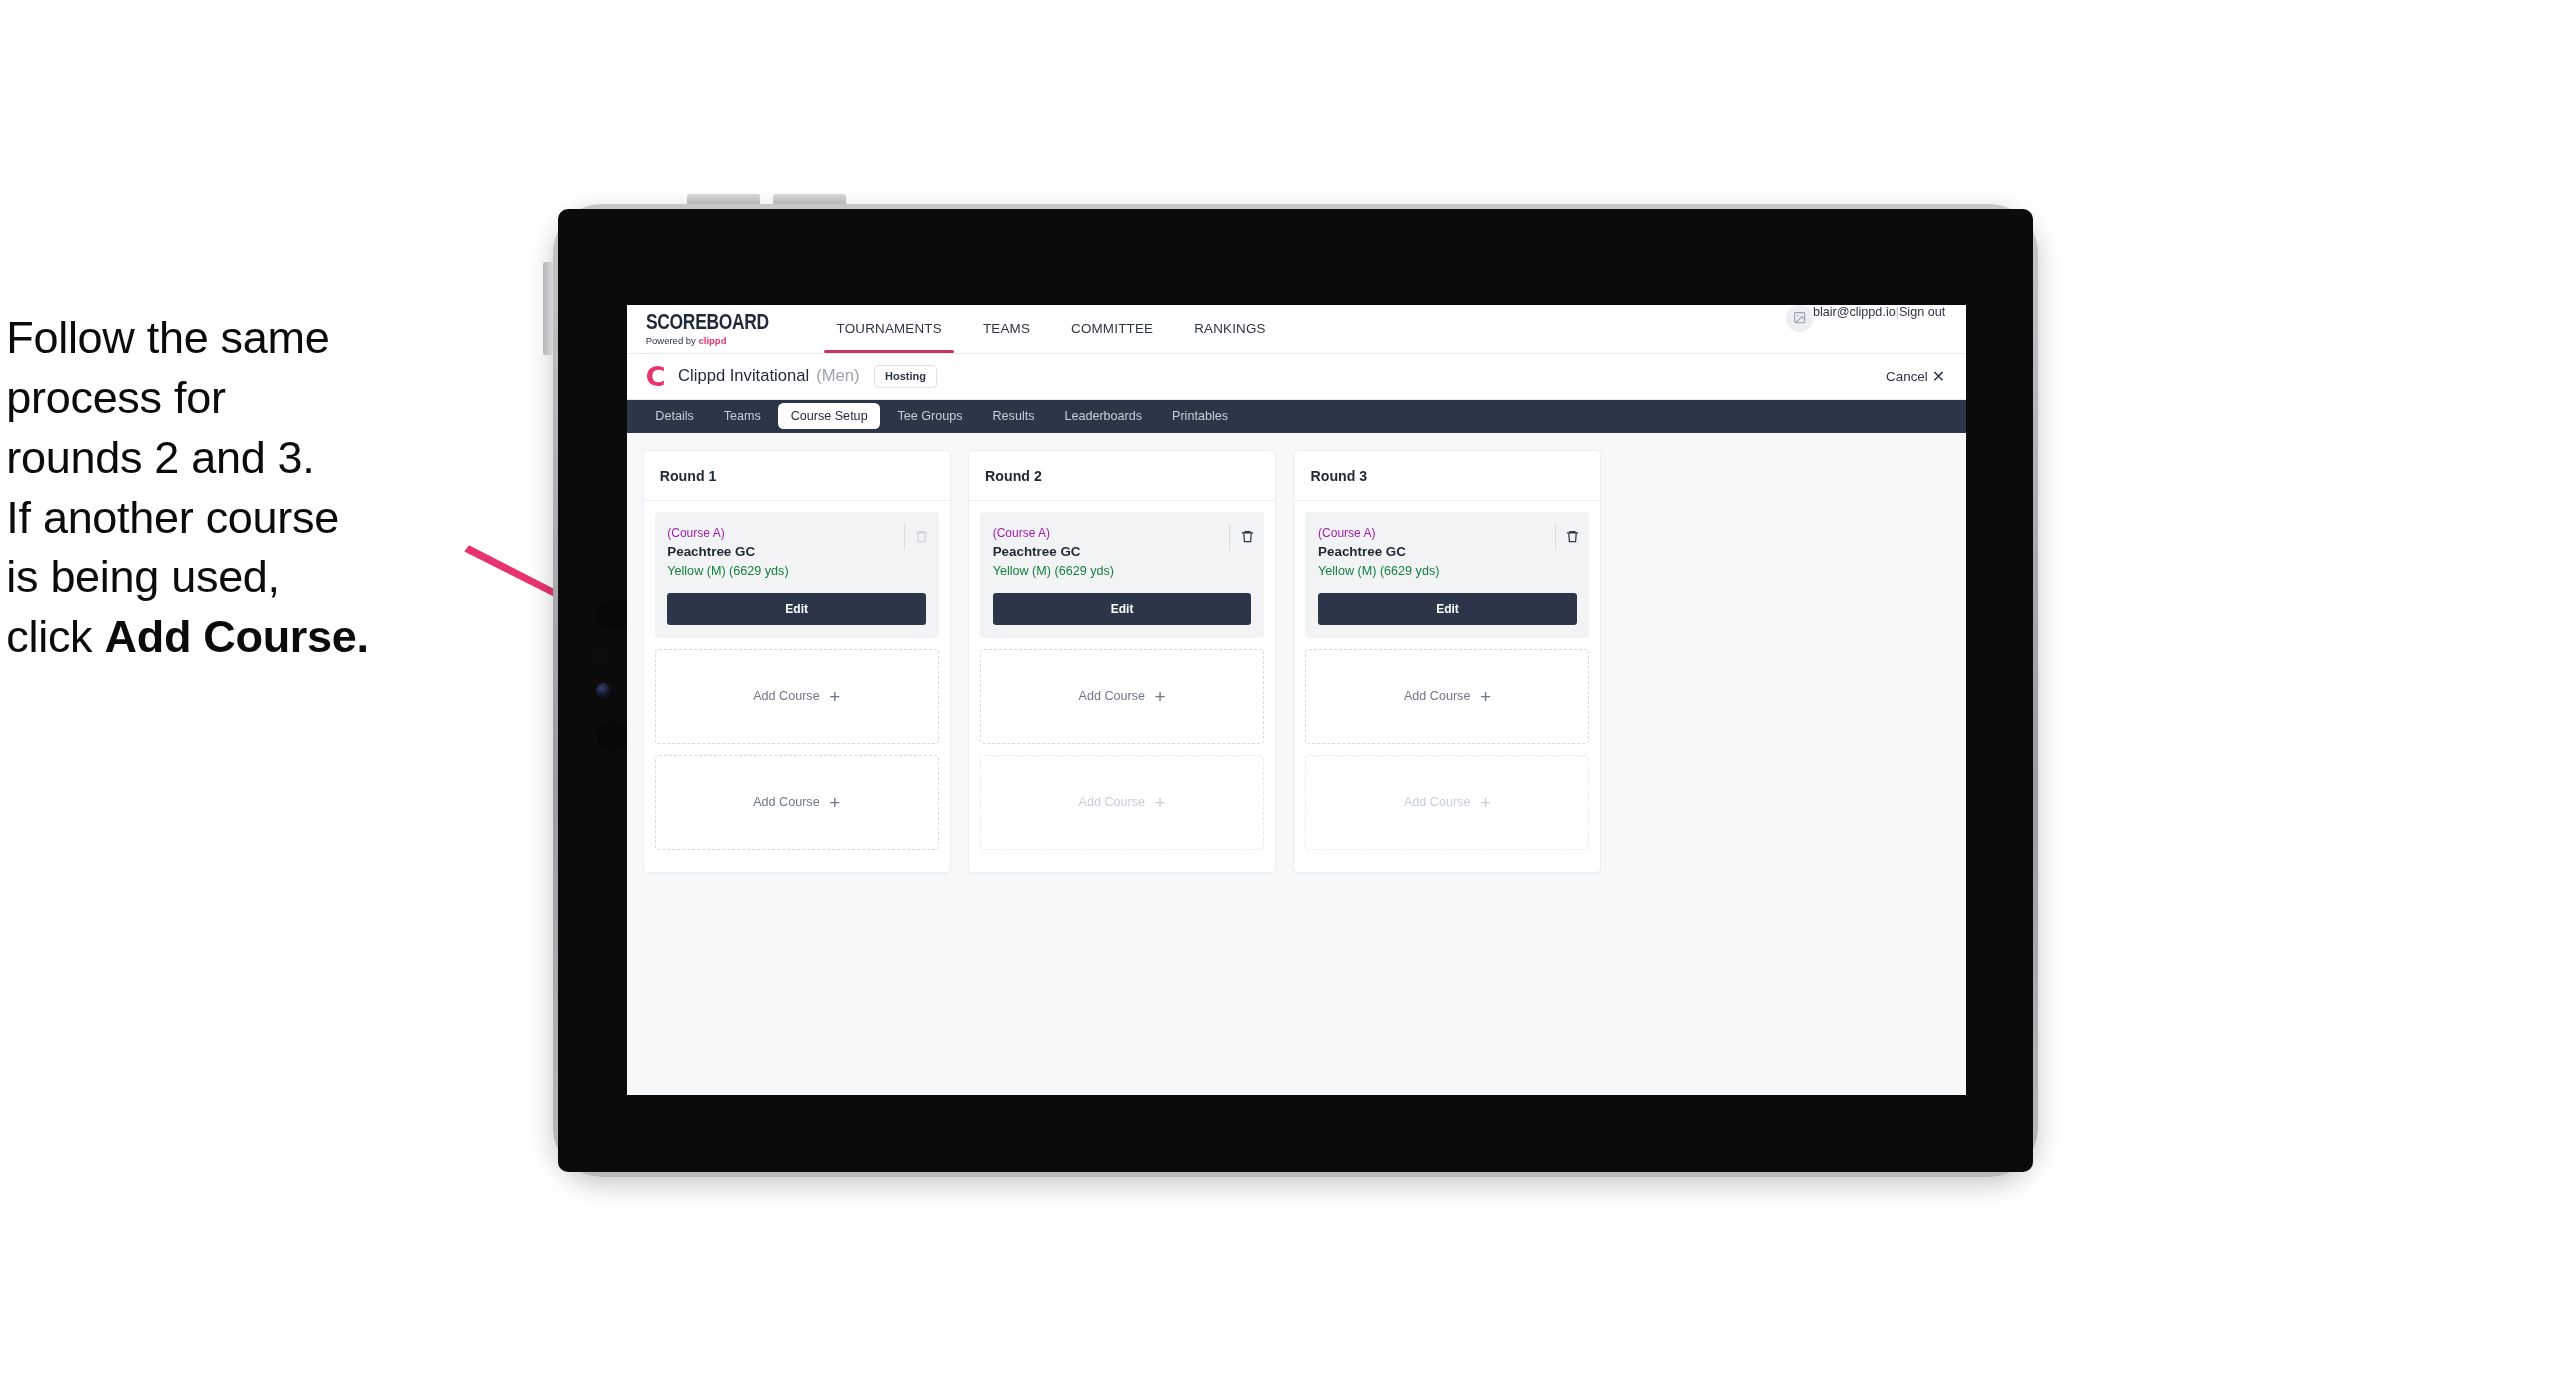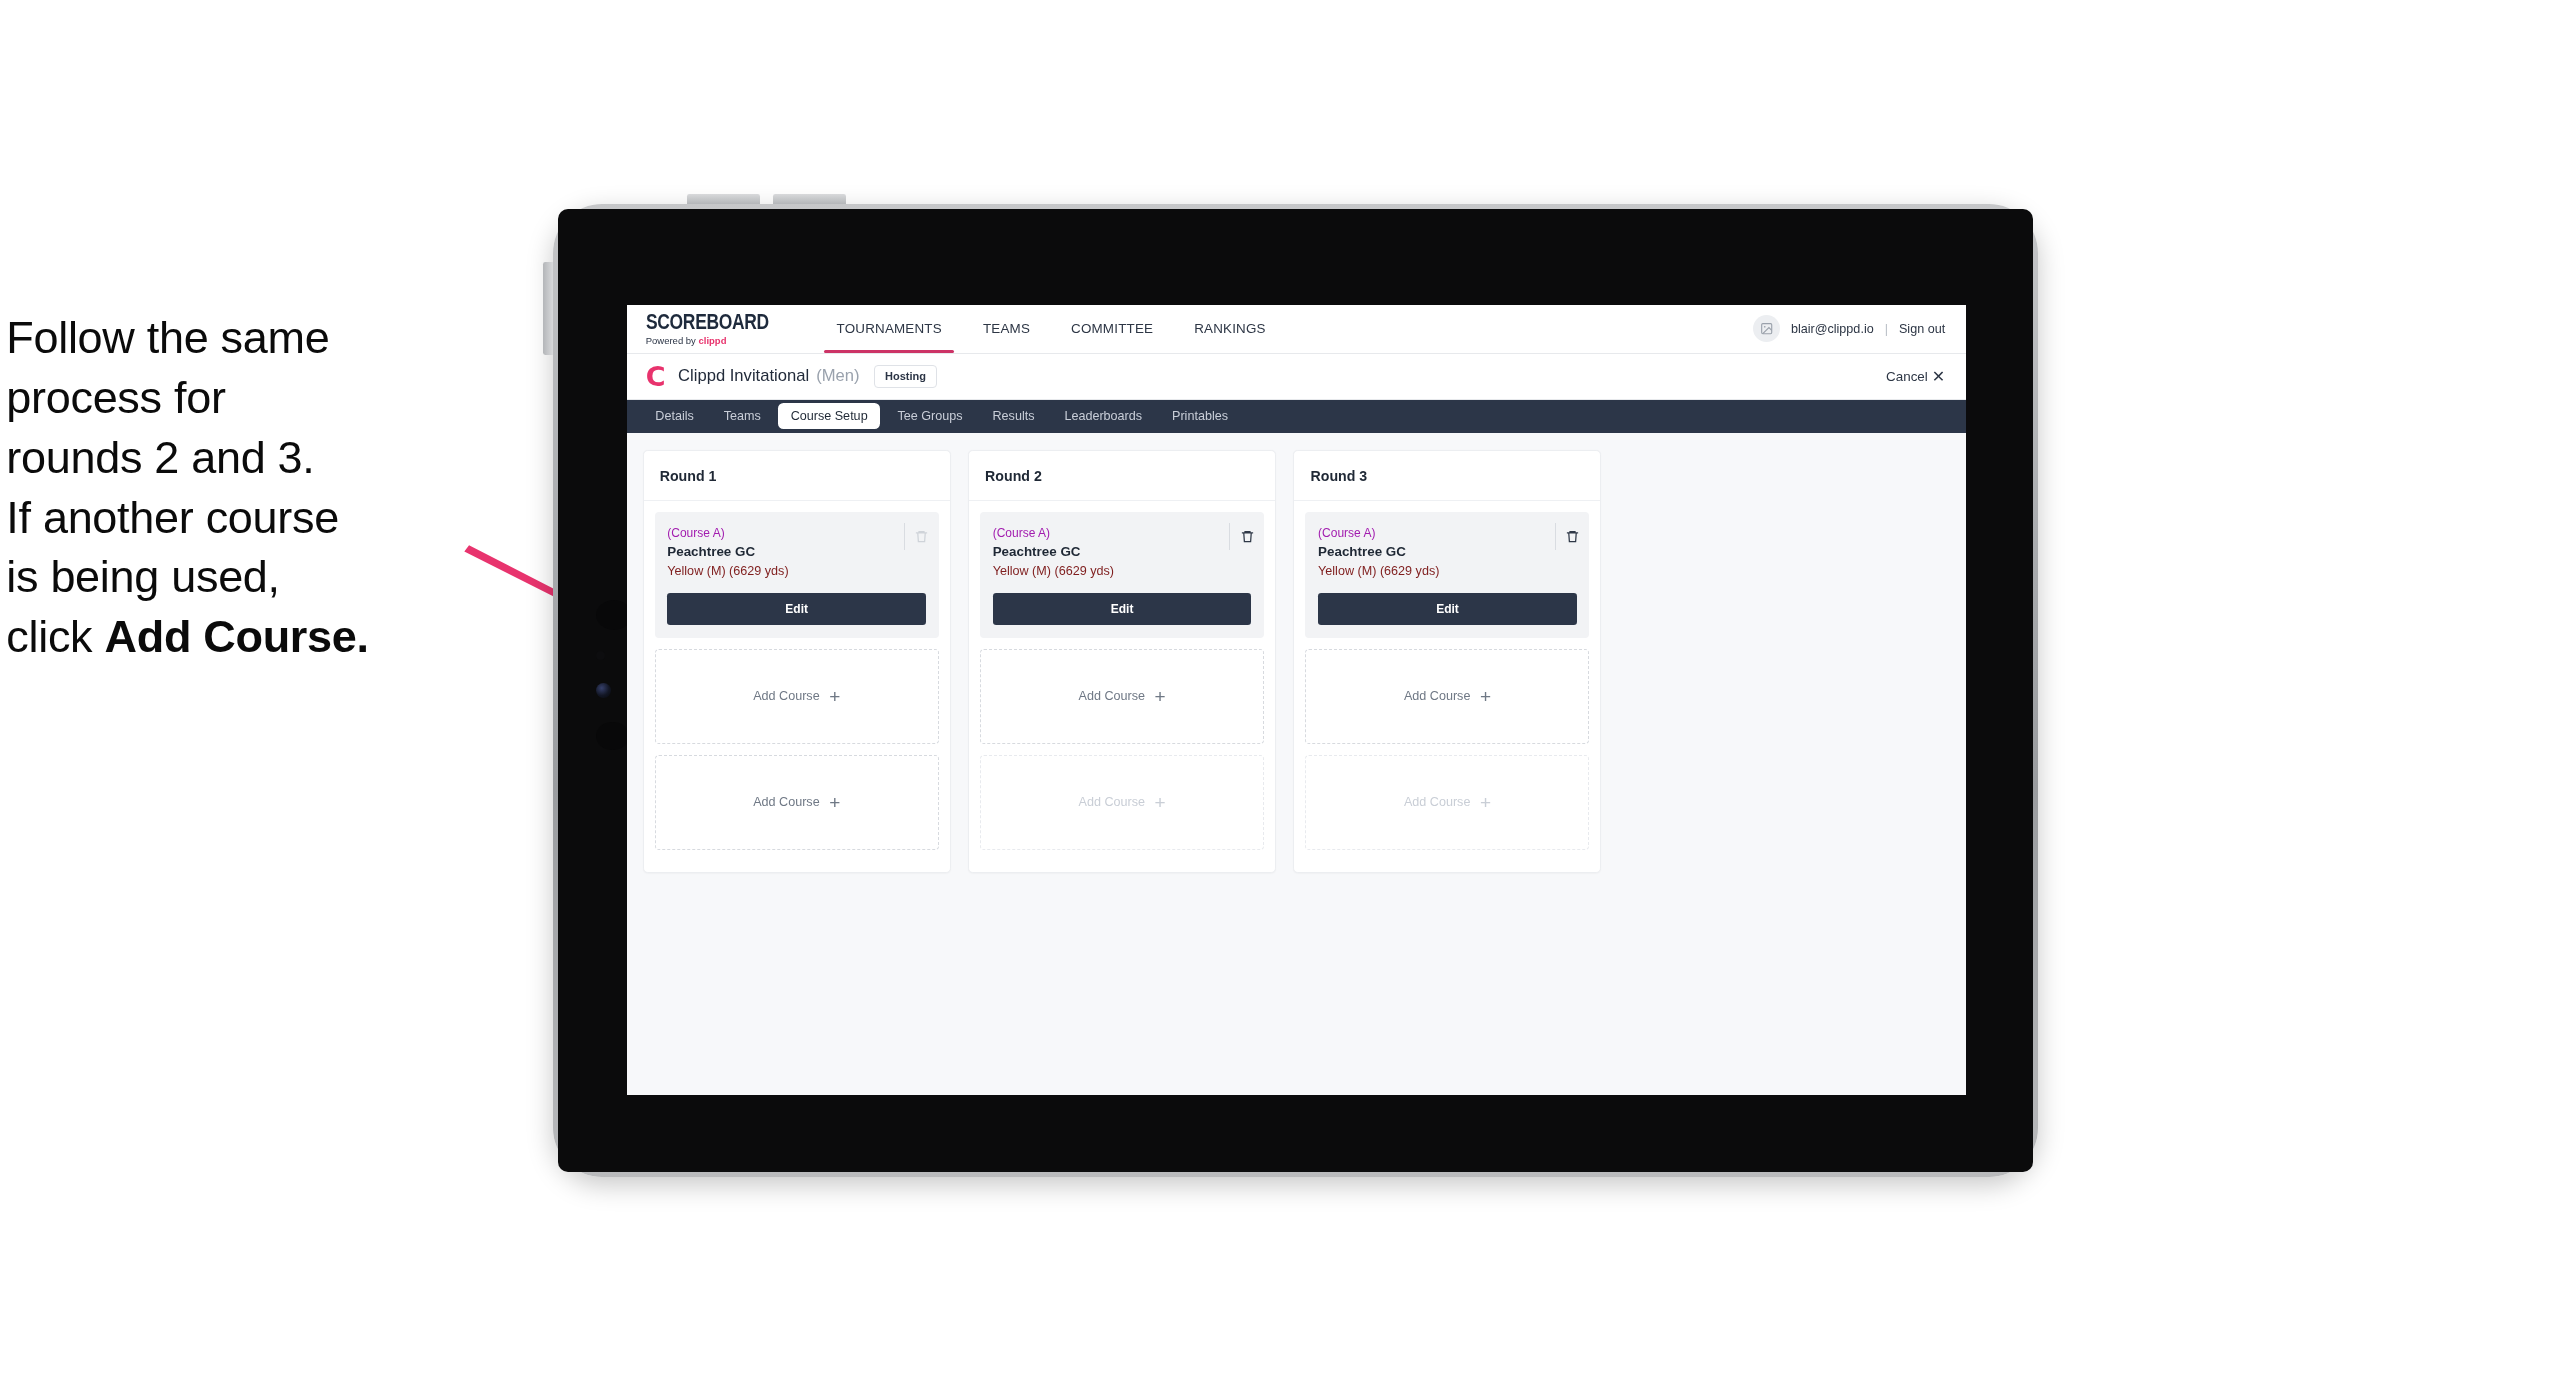--- a/index.html
+++ b/index.html
@@ -156,22 +156,21 @@
     height: 3.2px;
     background: #cc3366;
     border-radius: 1.6px;
   }
 
   .appbar-right {
     position: absolute;
     right: 20.5px;
     top: 0; bottom: 0;
     display: flex;
-    align-items: center;
-    gap: 11px;
+    gap: 0;
     font-size: 12.6px;
     color: #2d3645;
   }
   .avatar {
     width: 27px; height: 27px;
     border-radius: 50%;
     background: #eceef1;
     display: flex; align-items: center; justify-content: center;
     color: #9aa1ab;
   }
@@ -270,21 +269,21 @@
   
   .course-card {
     background: #f2f3f5;
     border-radius: 4px;
     padding: 12.6px 12.6px 12.6px 12.6px;
     position: relative;
     margin-bottom: 11px;
   }
   .course-label { font-size: 12px; color: #a21caf; line-height: 1.5; }
   .course-name { font-size: 13.4px; font-weight: bold; color: #1f2835; line-height: 1.5; }
-  .course-tee  { font-size: 12.6px; color: #7f1d1d; line-height: 1.5; }
+  .course-tee  { font-size: 12.6px; color: #15803d; line-height: 1.5; }
   .card-tools {
     position: absolute;
     top: 11px; right: 9.5px;
     display: flex; align-items: center; gap: 9.5px;
     height: 27px;
   }
   .tool-divider { width: 0.8px; height: 27px; background: #d9dce1; }
   .trash { width: 15px; height: 15px; color: #2f3847; cursor: pointer; }
   .trash.faded { color: #cfd3d9; }
   .edit-btn {

